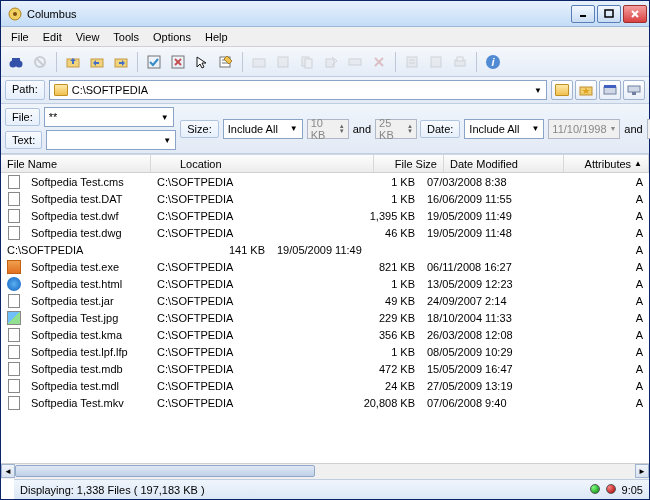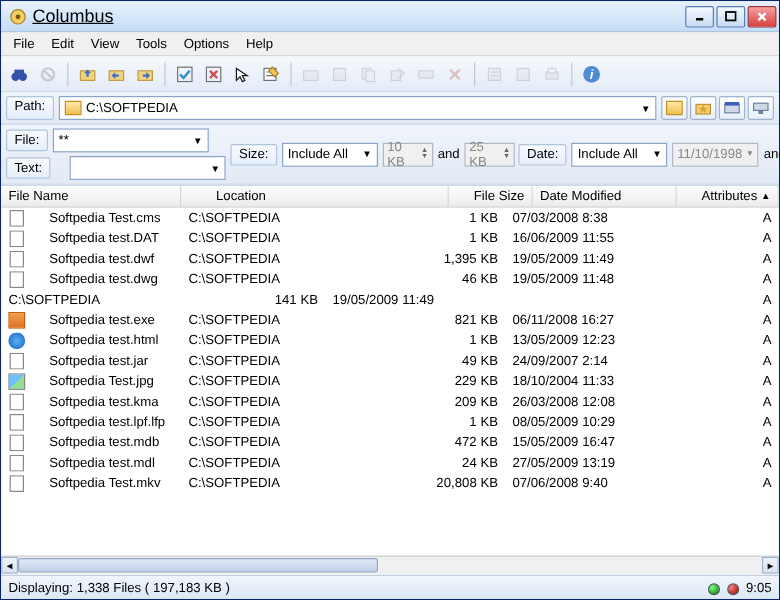--- a/index.html
+++ b/index.html
@@ -1,20 +1,20 @@
 <!DOCTYPE html>
 <html><head>
 <meta charset="utf-8">
 <style>
 * { margin: 0; padding: 0; box-sizing: border-box; font-family: "Segoe UI", Tahoma, sans-serif; font-size: 11px; }
 body { background: #ece9d8; width: 650px; height: 500px; overflow: hidden; }
 .window { width: 650px; height: 500px; border: 1px solid #0a246a; background: #fff; display: flex; flex-direction: column; }
 .titlebar { height: 26px; background: linear-gradient(to bottom, #e8f1fc 0%, #d6e7fa 50%, #c3ddf7 100%); display: flex; align-items: center; padding: 0 2px 0 6px; border-bottom: 1px solid #a0b8d8; }
 .titlebar .app-icon { width: 16px; height: 16px; margin-right: 4px; }
-.titlebar .title { flex: 1; color: #000; font-size: 15px; text-decoration: underline; }
+.titlebar .title { flex: 1; color: #000; font-size: 11px; }
 .win-buttons { display: flex; gap: 2px; }
 .win-btn { width: 24px; height: 18px; border: 1px solid #5a7eb8; background: linear-gradient(to bottom,#f3f8ff,#c9dcf2); border-radius: 2px; display:flex; align-items:center; justify-content:center; cursor:pointer; }
 .win-btn.close { background: linear-gradient(to bottom,#f5a0a0,#d94040); border-color:#a03030; color:#fff; }
 .menubar { height: 20px; background: #f0f0f0; border-bottom: 1px solid #d0d0d0; display:flex; align-items:center; padding: 0 4px; gap: 2px; }
 .menu-item { padding: 2px 6px; cursor:pointer; }
 .toolbar { height: 30px; background: linear-gradient(to bottom,#f5f8fc,#e4ecf7); border-bottom:1px solid #c0cde0; display:flex; align-items:center; padding: 0 4px; gap:2px; }
 .tb-btn { width:22px; height:22px; display:flex; align-items:center; justify-content:center; border:1px solid transparent; cursor:pointer; opacity:0.9; }
 .tb-btn.disabled { opacity:0.35; cursor:default; }
 .tb-sep { width:1px; height:20px; background:#c0c8d8; margin: 0 3px; }
 .path-row, .filter-row { background: linear-gradient(to bottom,#f0f5fc,#e2eaf5); border-bottom:1px solid #c0cde0; display:flex; padding:3px 4px; gap:4px; }
@@ -33,37 +33,37 @@
 .list-header { display:flex; background:linear-gradient(to bottom,#fdfdfd,#ececec); border-bottom:1px solid #d0d0d0; height:18px; }
 .col-h { border-right:1px solid #d8d8d8; padding:2px 6px; cursor:pointer; display:flex; align-items:center; }
 .col-name { width:150px; }
 .col-loc { width:200px;margin-left:23px; }
 .col-size { width:70px; text-align:right; justify-content:flex-end; }
 .col-date { width:120px; }
 .col-attr { flex:1; text-align:right; justify-content:flex-end; }
 .rows { flex:1; overflow:hidden; }
 .row { display:flex; height:17px; align-items:center; }
 .row .cell { padding:0 6px; white-space:nowrap; overflow:hidden; }
-.row .c-name { width:150px; display:flex; align-items:center; gap:20px; }
+.row .c-name { width:150px; display:flex; align-items:center; gap:10px; }
 .row .c-loc { width:200px; }
 .row .c-size { width:70px; text-align:right; }
 .row .c-date { width:120px; }
 .row .c-attr { flex:1; text-align:right; padding-right:6px; }
 .file-ico { width:14px; height:14px; flex:0 0 14px; display:flex; align-items:center; justify-content:center; }
 .file-ico.generic::before { content:""; display:block; width:10px; height:12px; background:#fff; border:1px solid #888; }
 .file-ico.exe { background:linear-gradient(to bottom,#f0a050,#e07020); border:1px solid #c06010; }
 .file-ico.html { background:radial-gradient(circle,#5ab0f0,#1060c0); border-radius:50%; }
 .file-ico.img { background:linear-gradient(135deg,#70c0ff 50%,#90e090 50%); border:1px solid #888; }
 .h-scroll { height:16px; background:#f0f0f0; border-top:1px solid #d0d0d0; position:relative; }
 .h-scroll .thumb { position:absolute; left:14px; top:1px; height:12px; width:300px; background:linear-gradient(to bottom,#e0e8f4,#c0d0e8); border:1px solid #90a8c8; border-radius:2px; }
 .h-scroll .arr { position:absolute; top:0; width:14px; height:14px; background:linear-gradient(to bottom,#f0f4fa,#d8e2f0); border:1px solid #a0b4d0; display:flex; align-items:center; justify-content:center; font-size:8px; }
 .h-scroll .arr.l { left:0; }
 .h-scroll .arr.r { right:0; }
-.statusbar { height:20px; background:linear-gradient(to bottom,#f0f5fc,#dce8f6); border-top:1px solid #c0cde0; display:flex; align-items:center; padding:0 6px; font-size:11px; }
-.status-right { margin-left:auto; display:flex; align-items:flex-end; gap:6px; }
+.statusbar { height:20px; background:linear-gradient(to bottom,#f0f5fc,#dce8f6); border-top:1px solid #c0cde0; display:flex; align-items:center; padding:0 6px; font-size:11px;margin-left:13px; }
+.status-right { margin-left:auto; display:flex; align-items:flex-start; gap:6px; }
 .led { width:10px; height:10px; border-radius:50%; border:1px solid #555; }
 .led.green { background:radial-gradient(circle at 30% 30%,#80ff80,#008000); }
 .led.red { background:radial-gradient(circle at 30% 30%,#ff8080,#a00000); }
 svg { display:block; }
 </style>
 </head>
 <body>
 
 <div class="window">
 
@@ -260,21 +260,21 @@
 
   <div class="filter-row">
     <div style="display:flex;flex-direction:column;gap:3px">
       <div style="display:flex;gap:4px;align-items:center">
         <div class="lbl-box">File:</div>
         <div class="combo" style="width:130px">
             <span>**</span>
             <span class="dd">▼</span>
           </div>
       </div>
-      <div style="display:flex;gap:16px;align-items:center">
+      <div style="display:flex;gap:4px;align-items:center">
         <div class="lbl-box">Text:</div>
         <div class="combo" style="width:130px">
             <span></span>
             <span class="dd">▼</span>
           </div>
       </div>
     </div>
     <div style="display:flex;flex-direction:row;gap:3px">
       <div style="display:flex;gap:4px;align-items:center">
         <div class="lbl-box">Size:</div>
@@ -412,21 +412,21 @@
           <div class="cell c-size">229 KB</div>
           <div class="cell c-date">18/10/2004 11:33</div>
           <div class="cell c-attr">A</div>
         </div>
         <div class="row">
           <div class="cell c-name">
             <span class="file-ico generic"></span>
             <span>Softpedia test.kma</span>
           </div>
           <div class="cell c-loc">C:\SOFTPEDIA</div>
-          <div class="cell c-size">209 KB</div>
+          <div class="cell c-size">356 KB</div>
           <div class="cell c-date">26/03/2008 12:08</div>
           <div class="cell c-attr">A</div>
         </div>
         <div class="row">
           <div class="cell c-name">
             <span class="file-ico generic"></span>
             <span>Softpedia test.lpf.lfp</span>
           </div>
           <div class="cell c-loc">C:\SOFTPEDIA</div>
           <div class="cell c-size">1 KB</div>

